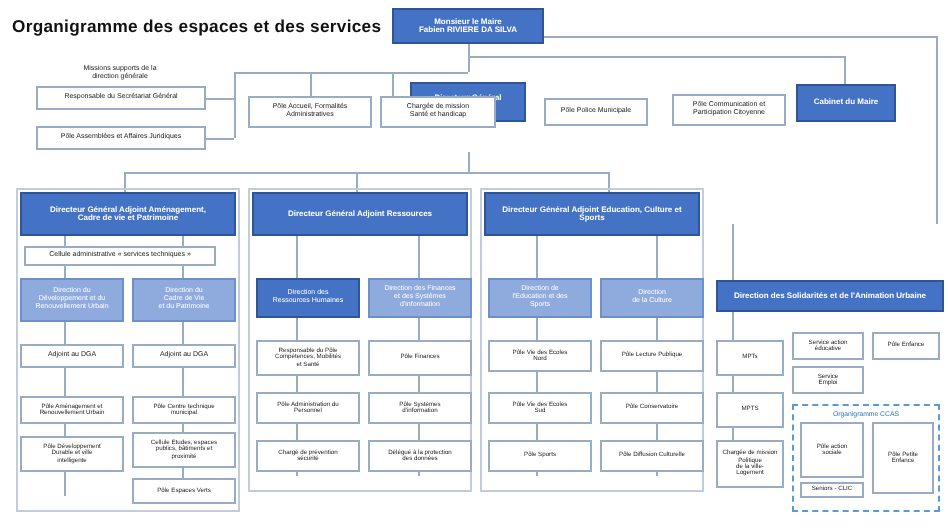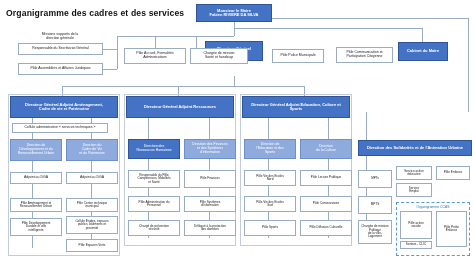--- a/index.html
+++ b/index.html
@@ -94,21 +94,21 @@
   .frame {
     position: absolute;
     border: 0.7px solid #c3ccda;
   }
 </style>
 </head>
 <body>
 
 <div id="chart">
 
-  <div id="page-title">Organigramme des cadres et des services</div>
+  <div id="page-title">Organigramme des espaces et des services</div>
 
   <div class="ln lnv" style="left:234px; top:22px; height:14px;"></div>
   <div class="ln lnh" style="left:117px; top:36px; width:117px;"></div>
   <div class="ln lnh" style="left:234px; top:28px; width:188px;"></div>
   <div class="ln lnv" style="left:422px; top:28px; height:14px;"></div>
   <div class="ln lnh" style="left:234px; top:18px; width:234px;"></div>
   <div class="ln lnv" style="left:468px; top:18px; height:94px;"></div>
   <div class="ln lnv" style="left:155px; top:36px; height:20px;"></div>
   <div class="ln lnv" style="left:196px; top:36px; height:20px;"></div>
   <div class="ln lnv" style="left:117px; top:36px; height:13px;"></div>

